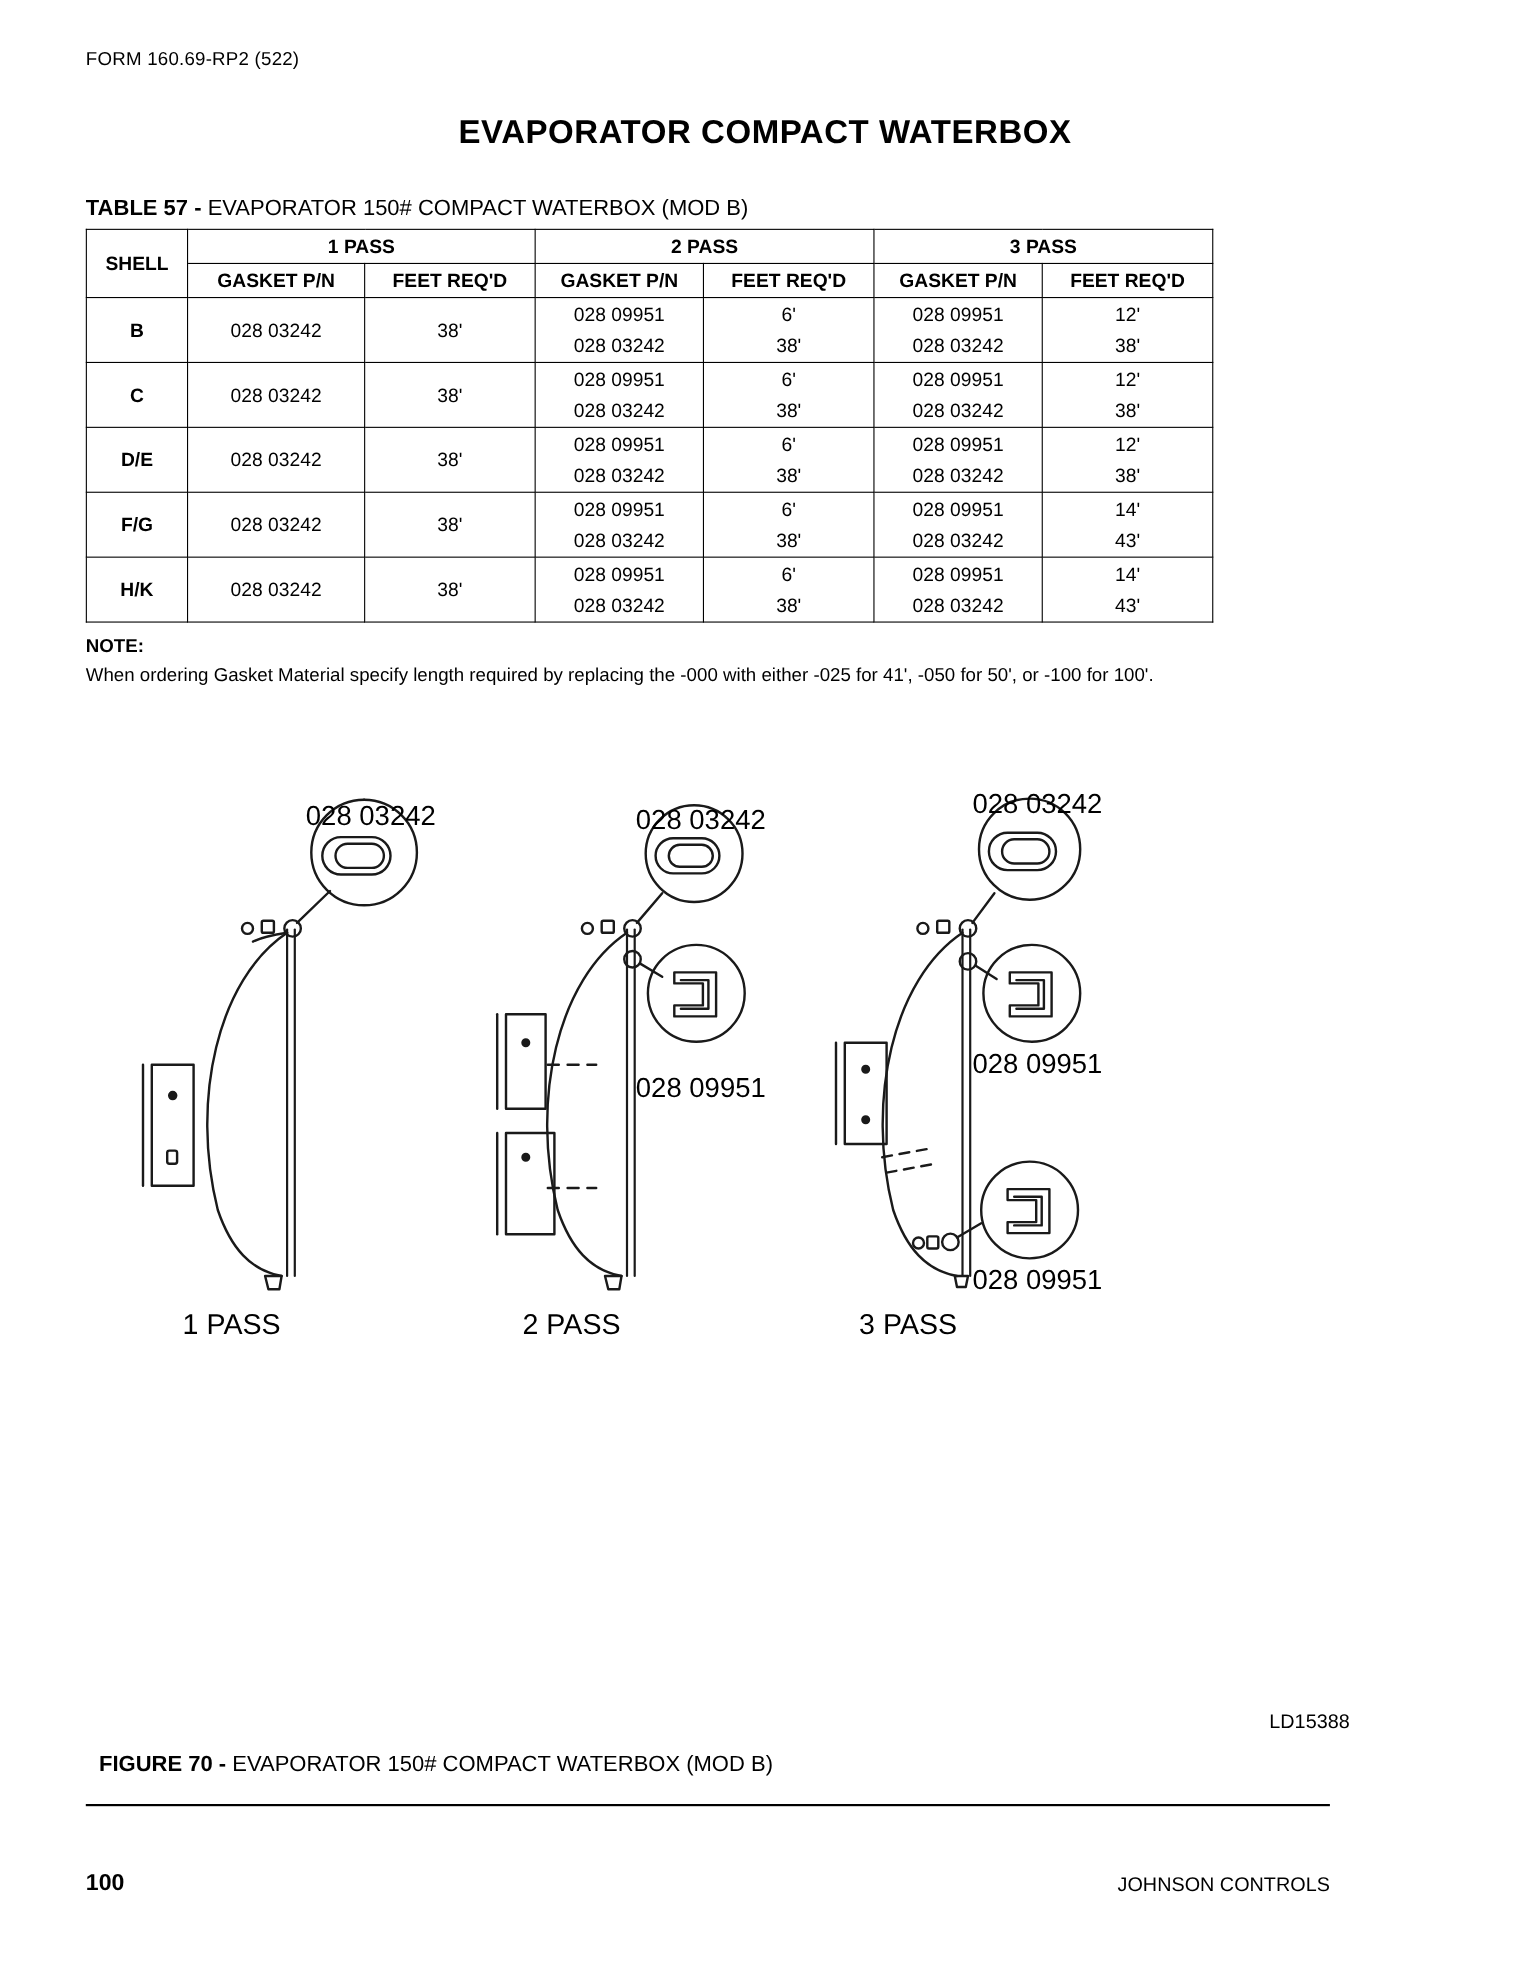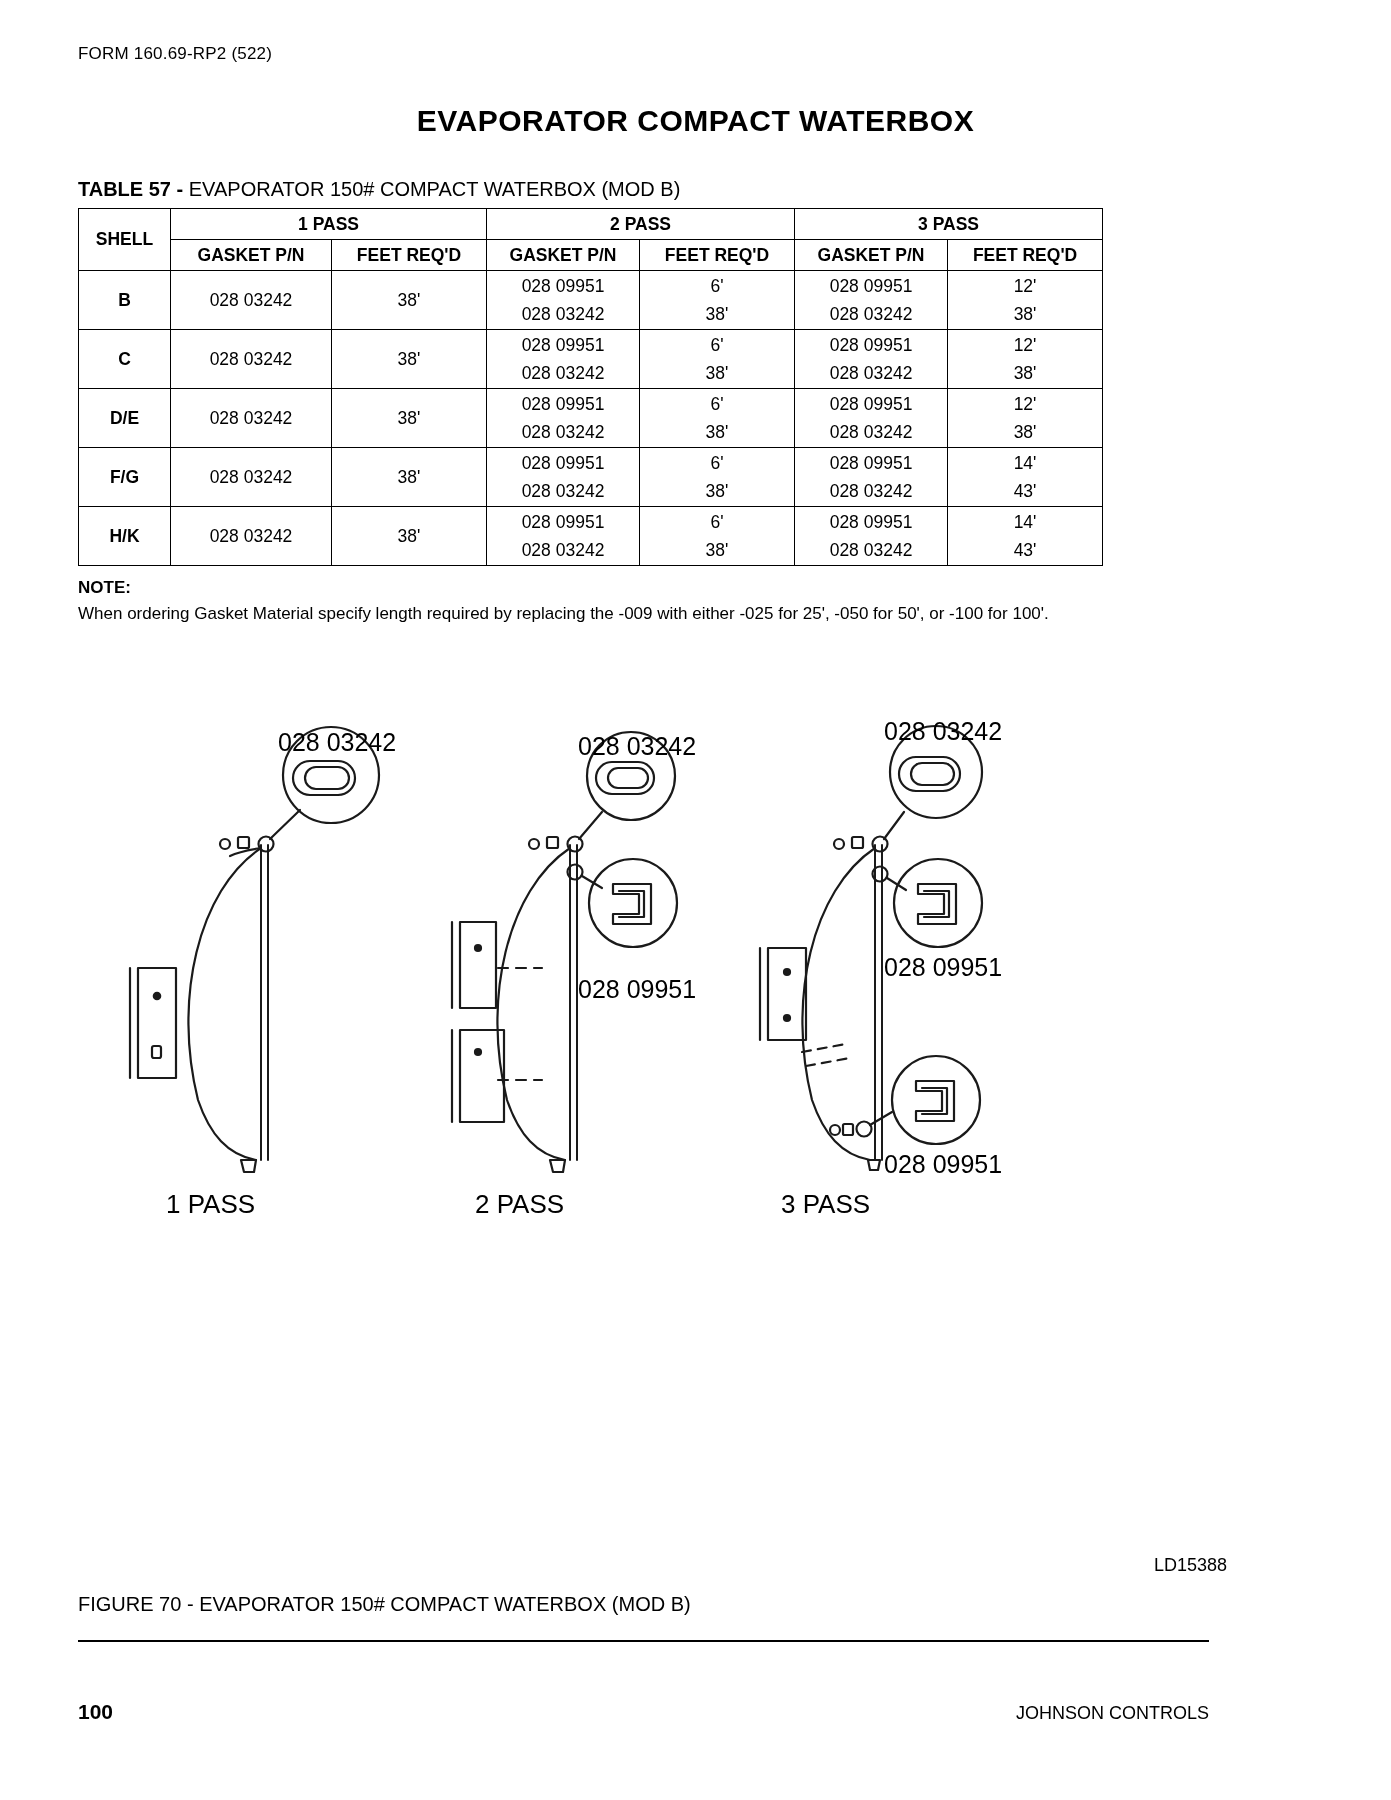--- a/index.html
+++ b/index.html
@@ -121,21 +121,21 @@
     right: 164px;
     top: 1555px;
     font-size: 18px;
   }
   .figure-caption {
     position: absolute;
     left: 78px;
     top: 1593px;
     font-size: 20px;
   }
-  .figure-caption b { font-weight: normal; }
+  .figure-caption b { font-weight: bold; margin-left: 12px; }
   .footer-rule {
     position: absolute;
     left: 78px;
     top: 1640px;
     width: 1131px;
     height: 2px;
     background: #000;
   }
   .page-num {
     position: absolute;
@@ -294,21 +294,21 @@
         </td>
         <td class="two-line">
           <div>14'</div>
           <div>43'</div>
         </td>
       </tr>
     </tbody>
   </table>
 
   <div class="note-label">NOTE:</div>
-  <div class="note-text">When ordering Gasket Material specify length required by replacing the -009 with either -025 for 25', -050 for 50', or -100 for 100'.</div>
+  <div class="note-text">When ordering Gasket Material specify length required by replacing the -000 with either -025 for 41', -050 for 50', or -100 for 100'.</div>
 
   <div class="figure-area">
 
     <svg width="1140" height="560" viewBox="0 0 1140 560">
       <g fill="none" stroke="#1a1a1a" stroke-width="2.2" stroke-linejoin="round" stroke-linecap="round">
 
         <g>
 
           <path d="M183 145 L183 460" stroke-width="2"></path>
           <path d="M190 145 L190 460" stroke-width="2"></path>

